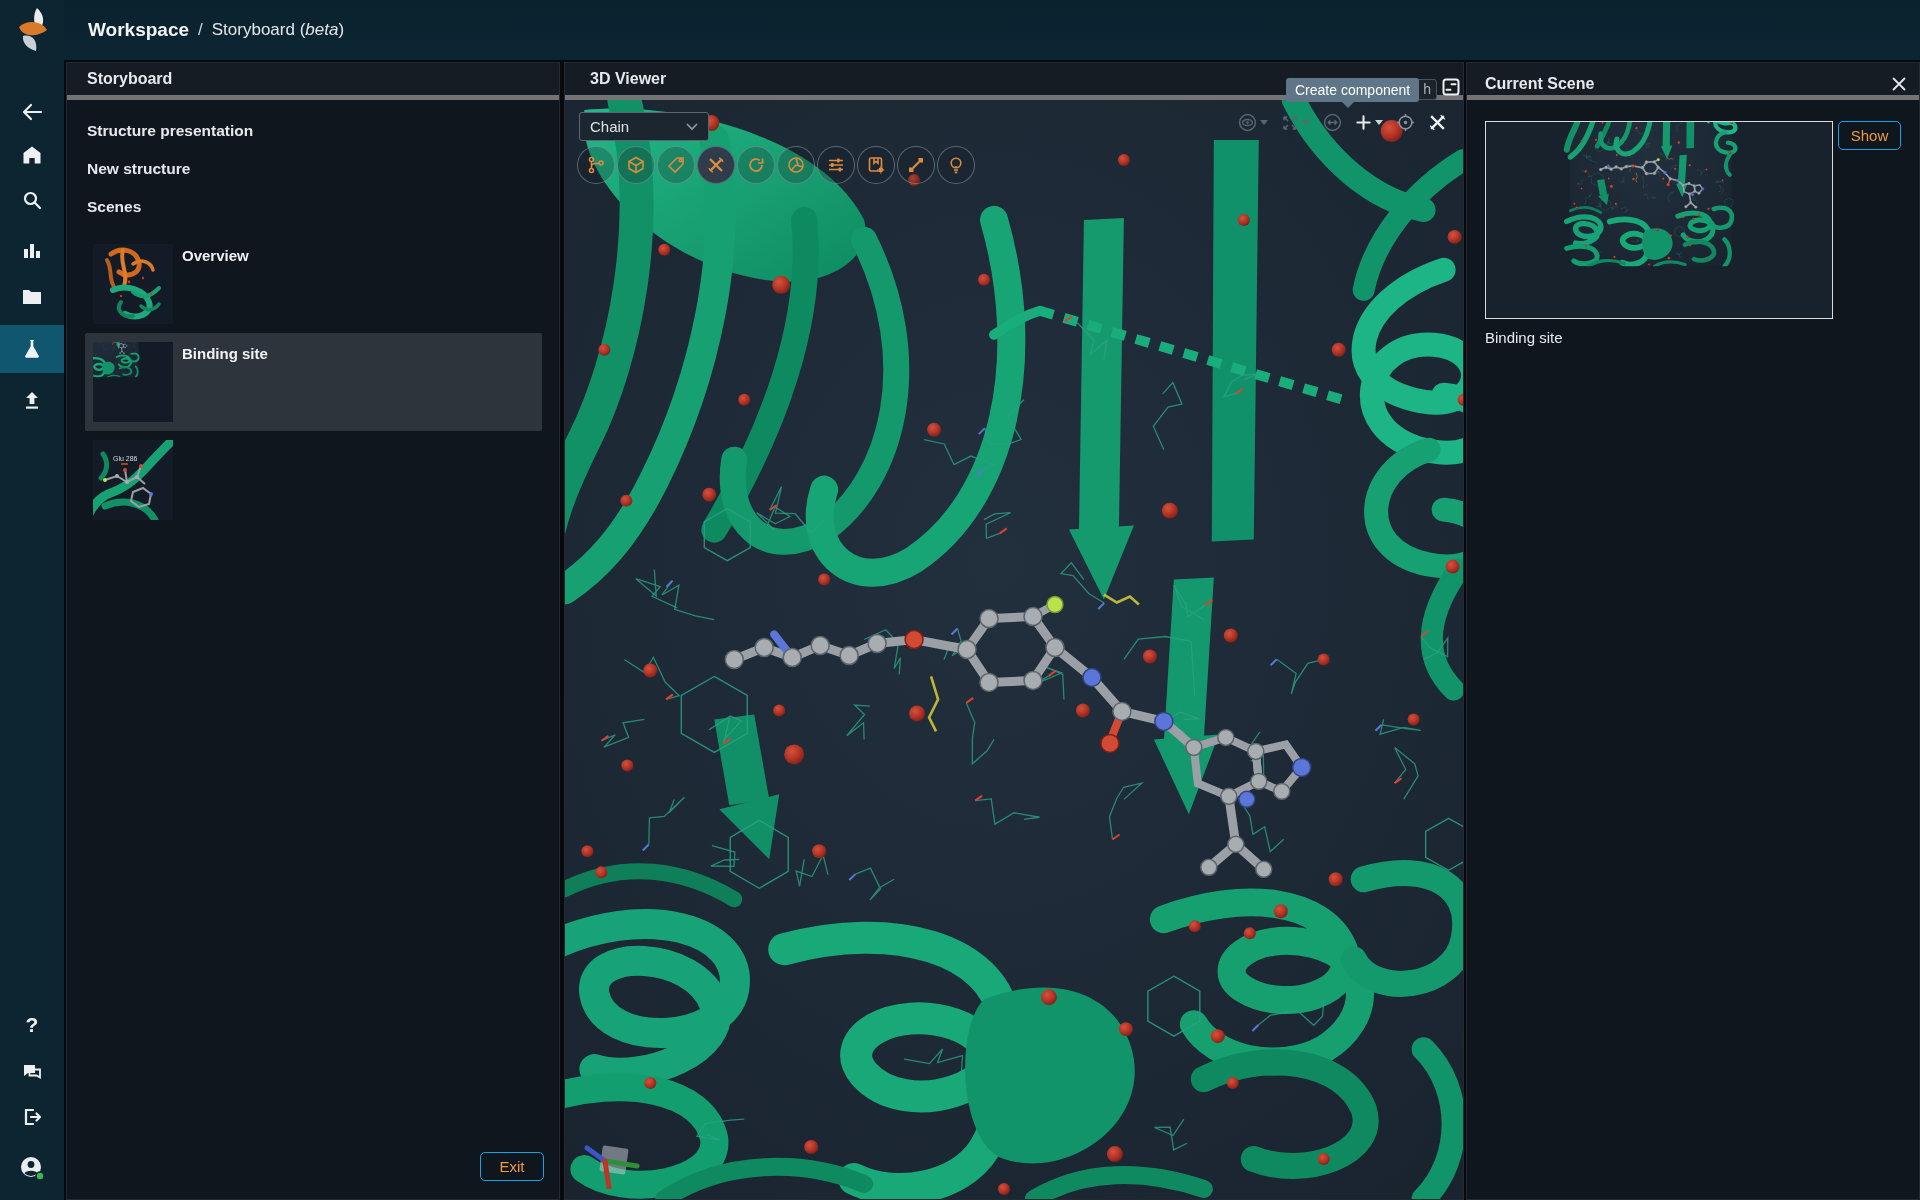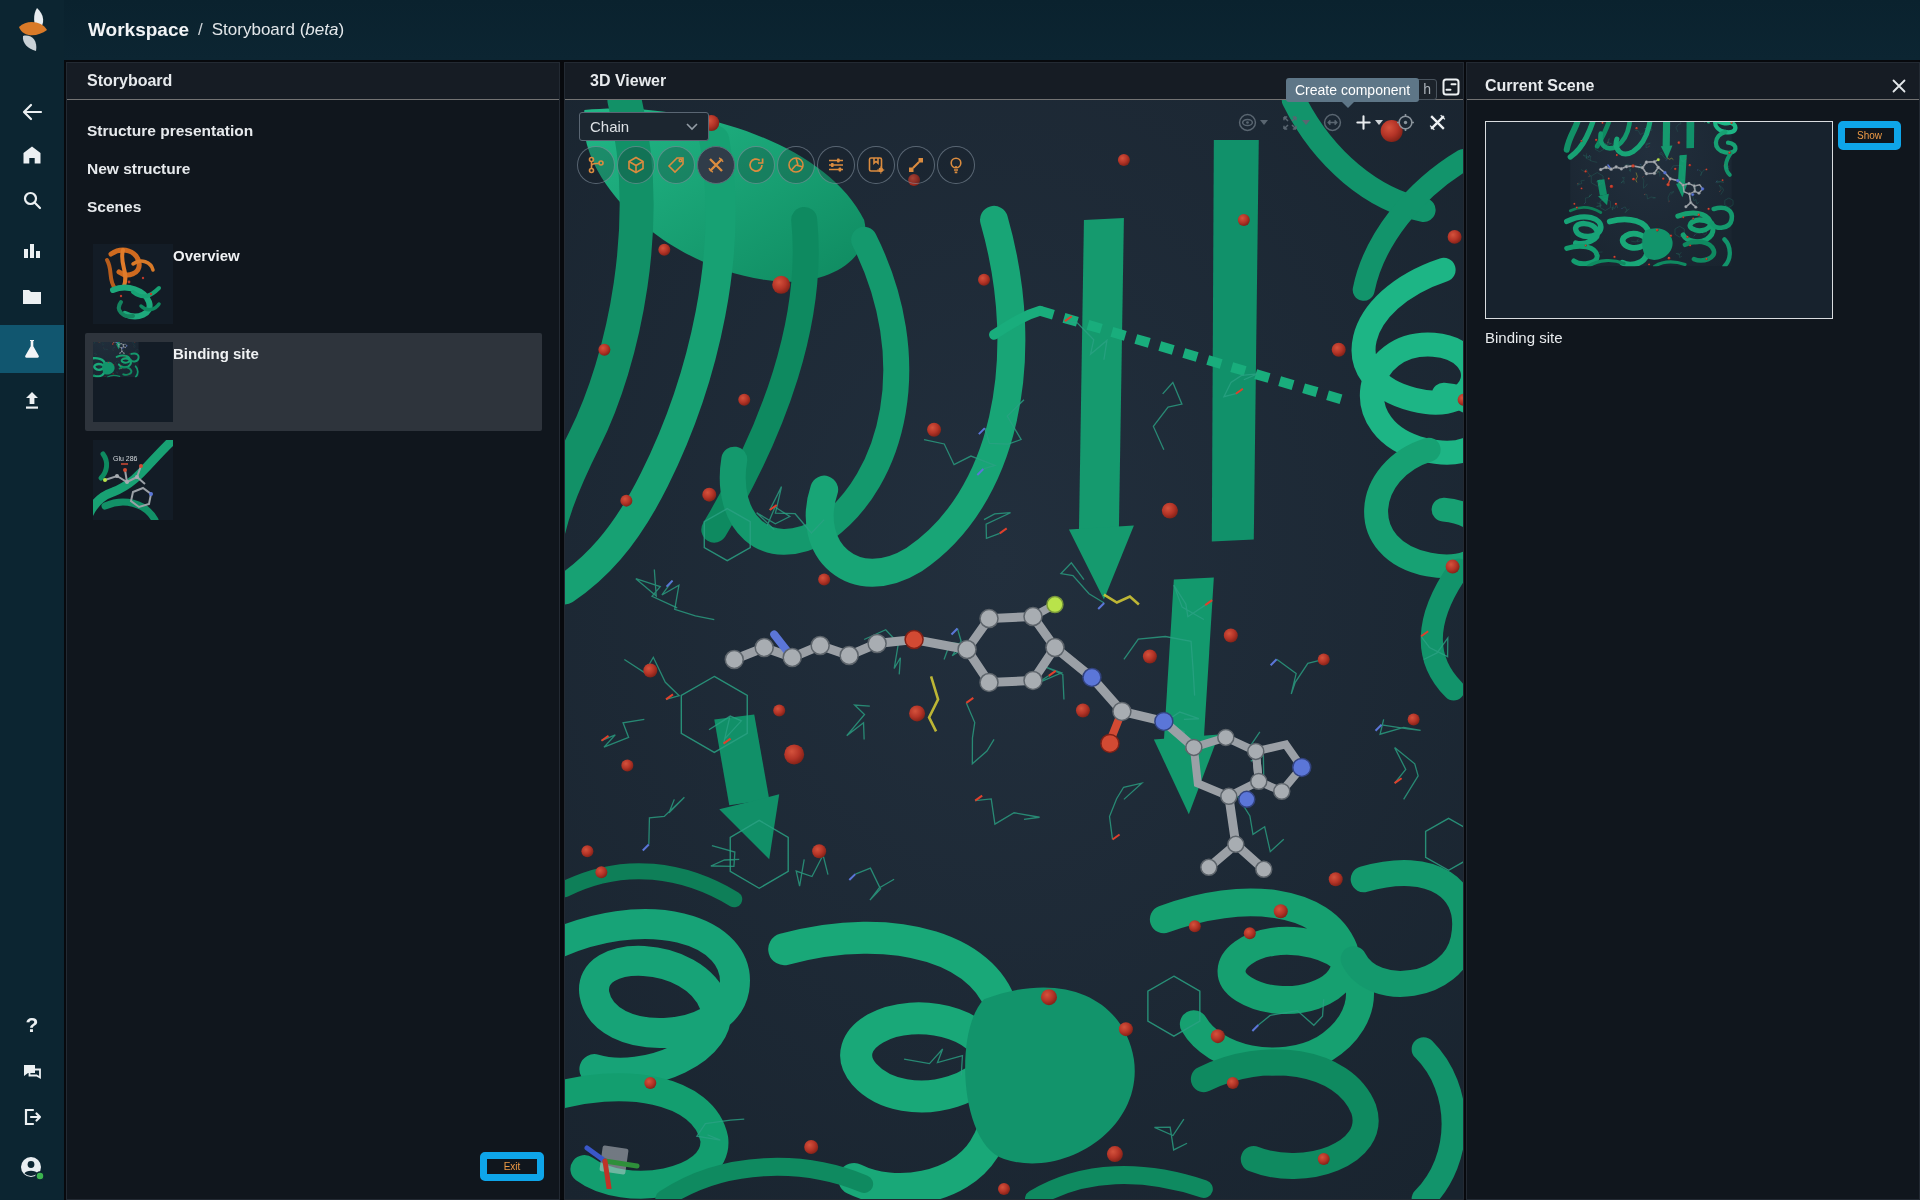--- a/index.html
+++ b/index.html
@@ -27,40 +27,40 @@
             background:linear-gradient(180deg,#0a222e,#0c2532); z-index:4;
             display:flex; align-items:center; padding-left:24px; }
   .crumb-root { font-size:19px; font-weight:700; color:#f2f4f6; }
   .crumb-sep { margin:0 9px; font-size:17px; color:#ccd2d7; }
   .crumb-page { font-size:17px; color:#e3e7ea; }
   .crumb-page i { font-style:italic; }
 
   
   .panel { position:absolute; top:62px; bottom:0; background:#10161d;
            border:1px solid #232a33; }
-  .panel-header { height:37px; background:#161c24; border-bottom:1px solid #737373;
+  .panel-header { height:37px; background:#161c24; border-bottom:5px solid #737373;
                   display:flex; align-items:center; padding:0 20px;
                   font-size:16px; font-weight:700; color:#e7eaed; }
 
   
   .storyboard { left:66px; width:494px; }
   .sb-nav { padding-top:12px; }
   .sb-nav-item { height:38px; line-height:38px; padding-left:20px;
                  font-size:15.5px; font-weight:600; color:#e6e9ec; cursor:pointer; }
   .scene-list { margin-top:9px; }
-  .scene-row { display:flex; margin:0 17px 0 18px; height:98px;
+  .scene-row { display:flex; gap:9px; margin:0 17px 0 18px; height:98px;
                padding:9px 8px; border-radius:2px; cursor:pointer; }
   .scene-row.selected { background:#2e343c; }
   .scene-thumb { width:80px; height:80px; flex:none; background:#131c26; overflow:hidden; }
   .scene-title { font-size:15px; font-weight:700; color:#f0f2f4; margin-top:3px; }
   .scene-desc  { font-size:14.5px; color:#d2d6da; line-height:21px; margin-top:9px;
                  max-width:352px; }
   .orange-btn { position:absolute; display:flex; align-items:center; justify-content:center;
-                border:7px solid #0ea5e9; border-radius:5px; color:#ee9a45;
-                font-size:10px; background:transparent; cursor:pointer; }
+                border:1px solid #0ea5e9; border-radius:5px; color:#ee9a45;
+                font-size:15px; background:transparent; cursor:pointer; }
   .exit-btn { left:413px; top:1089px; width:64px; height:29px; }
 
   
   .viewer { left:564px; width:900px; }
   .viewer .panel-header { padding:0 25px; }
   .canvas { position:absolute; left:0; right:0; top:37px; bottom:0;
             background:#1d4ed8; overflow:hidden; cursor:grab; }
   .scene-svg { position:absolute; inset:0; width:100%; height:100%; }
 
   .chain-select { position:absolute; left:14px; top:12px; width:130px; height:29px;

